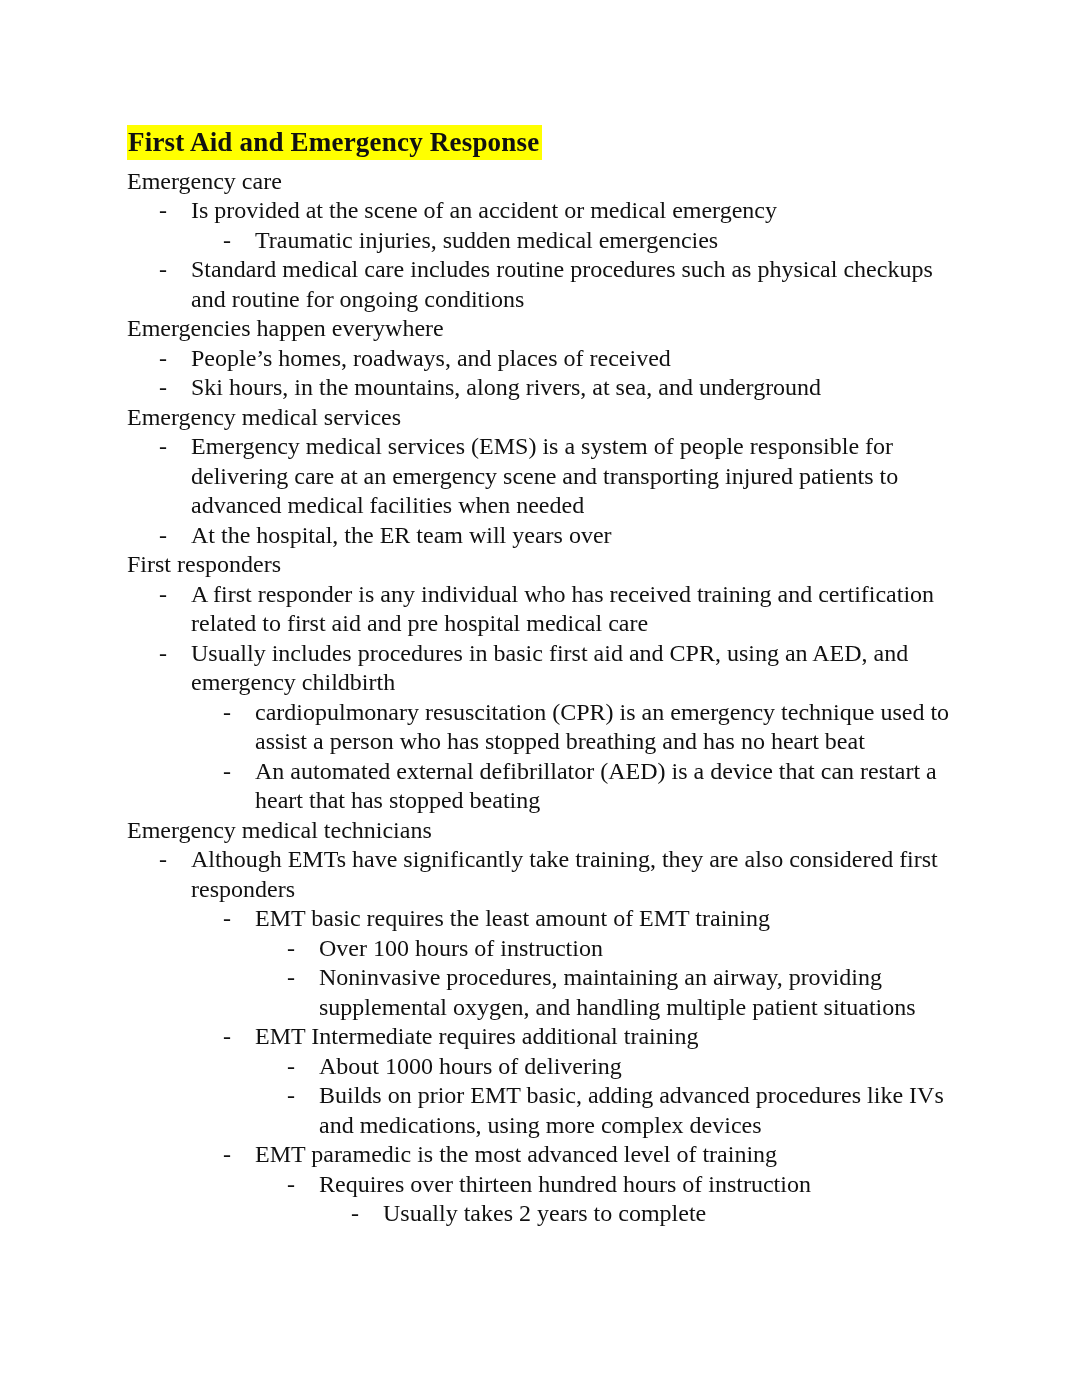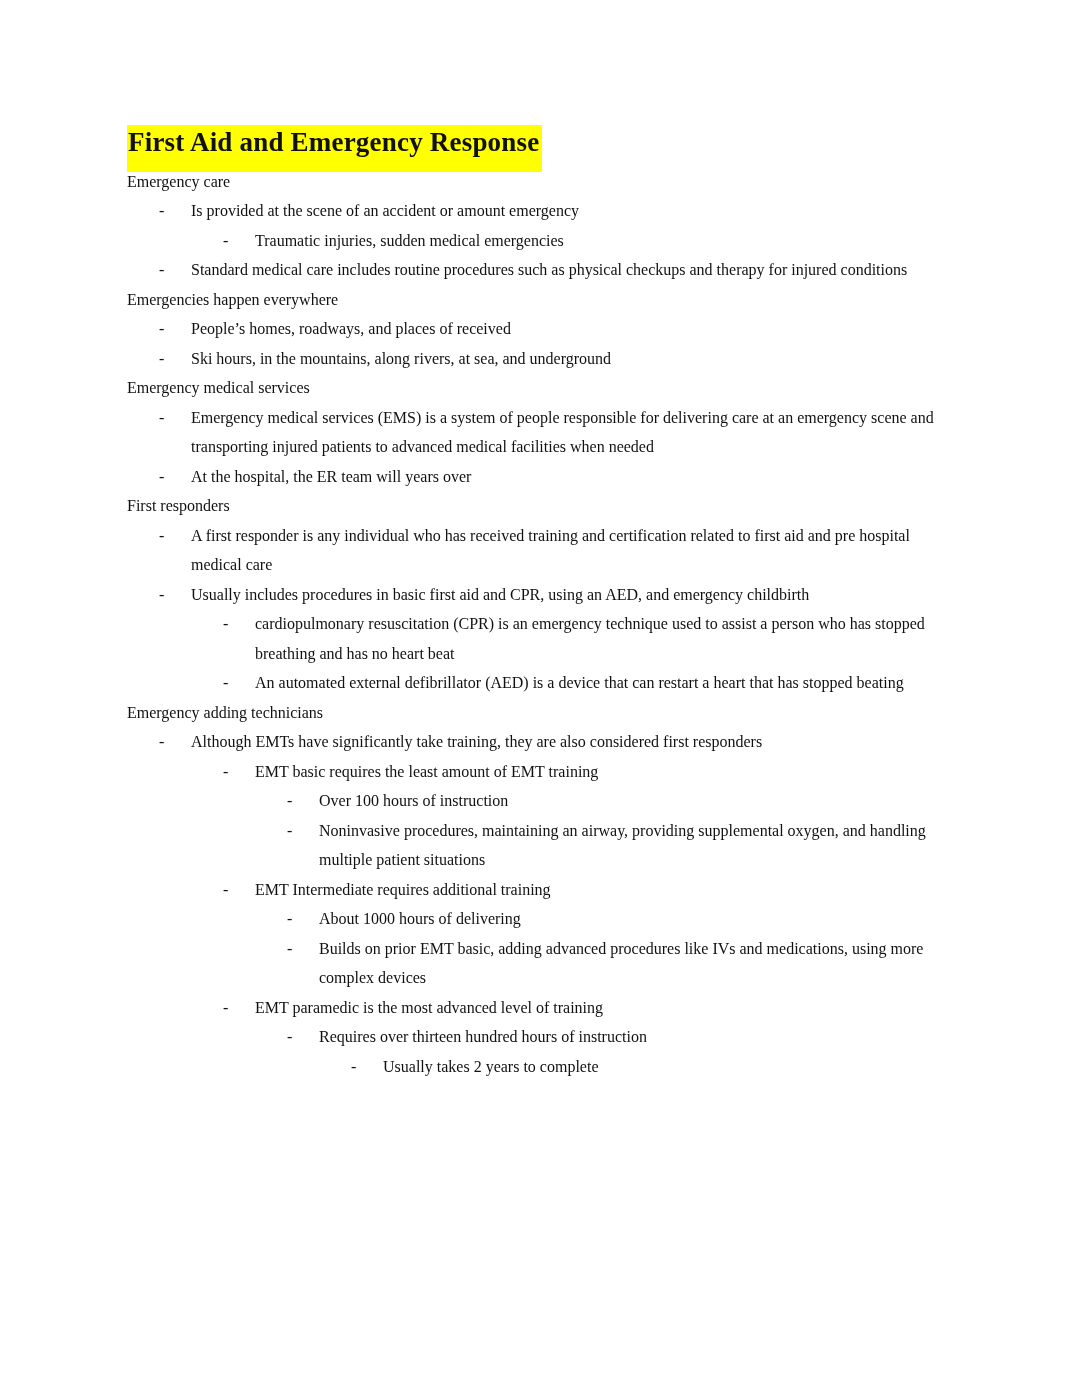--- a/index.html
+++ b/index.html
@@ -19,24 +19,24 @@
   h1.doc-title {
     font-size: 27px;
     font-weight: 700;
     margin: 0 0 7px 0;
     line-height: 1.25;
     letter-spacing: 0.2px;
   }
   h1.doc-title mark {
     background: #ffff00;
     color: #111111;
-    padding: 2px 3px 15px 1px;
+    padding: 2px 3px 3px 1px;
   }
   .outline {
-    font-size: 16px;
+    font-size: 24px;
     line-height: 29.5px;
   }
   .item {
     display: flex;
     align-items: flex-start;
   }
   .item .marker {
     flex: 0 0 32px;
     width: 32px;
     text-align: left;
@@ -54,29 +54,29 @@
 <body>
 
 <div class="page">
   <h1 class="doc-title"><mark>First Aid and Emergency Response</mark></h1>
   <div class="outline" id="outline">
       <div class="item level-0">
         <span class="text">Emergency care</span>
       </div>
       <div class="item level-1">
         <span class="marker">-</span>
-        <span class="text">Is provided at the scene of an accident or amount emergency</span>
+        <span class="text">Is provided at the scene of an accident or medical emergency</span>
       </div>
       <div class="item level-2">
         <span class="marker">-</span>
         <span class="text">Traumatic injuries, sudden medical emergencies</span>
       </div>
       <div class="item level-1">
         <span class="marker">-</span>
-        <span class="text">Standard medical care includes routine procedures such as physical checkups and therapy for injured conditions</span>
+        <span class="text">Standard medical care includes routine procedures such as physical checkups and routine for ongoing conditions</span>
       </div>
       <div class="item level-0">
         <span class="text">Emergencies happen everywhere</span>
       </div>
       <div class="item level-1">
         <span class="marker">-</span>
         <span class="text">People’s homes, roadways, and places of received</span>
       </div>
       <div class="item level-1">
         <span class="marker">-</span>
@@ -106,21 +106,21 @@
       </div>
       <div class="item level-2">
         <span class="marker">-</span>
         <span class="text">cardiopulmonary resuscitation (CPR) is an emergency technique used to assist a person who has stopped breathing and has no heart beat</span>
       </div>
       <div class="item level-2">
         <span class="marker">-</span>
         <span class="text">An automated external defibrillator (AED) is a device that can restart a heart that has stopped beating</span>
       </div>
       <div class="item level-0">
-        <span class="text">Emergency adding technicians</span>
+        <span class="text">Emergency medical technicians</span>
       </div>
       <div class="item level-1">
         <span class="marker">-</span>
         <span class="text">Although EMTs have significantly take training, they are also considered first responders</span>
       </div>
       <div class="item level-2">
         <span class="marker">-</span>
         <span class="text">EMT basic requires the least amount of EMT training</span>
       </div>
       <div class="item level-3">

